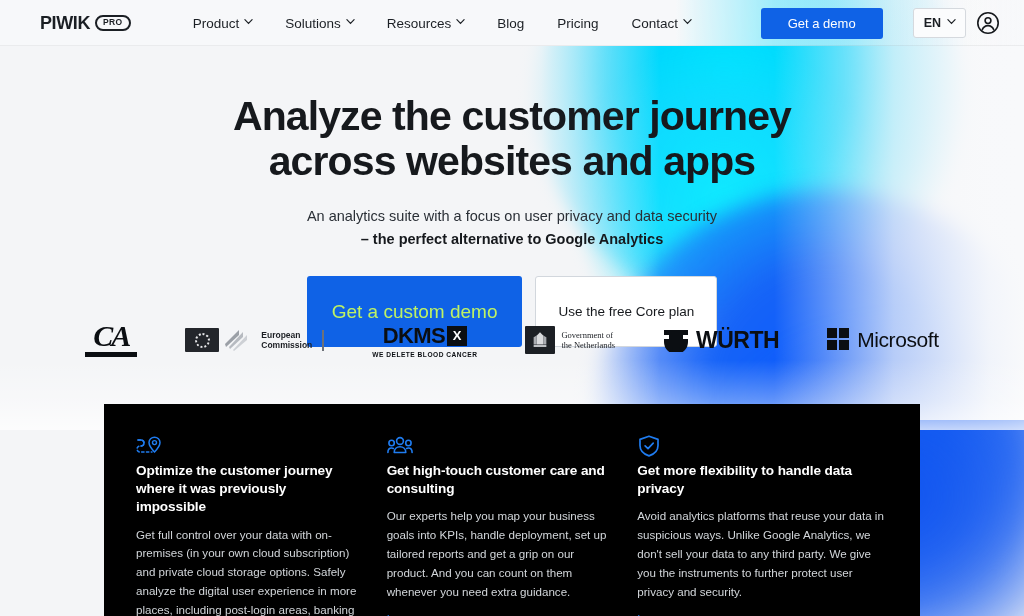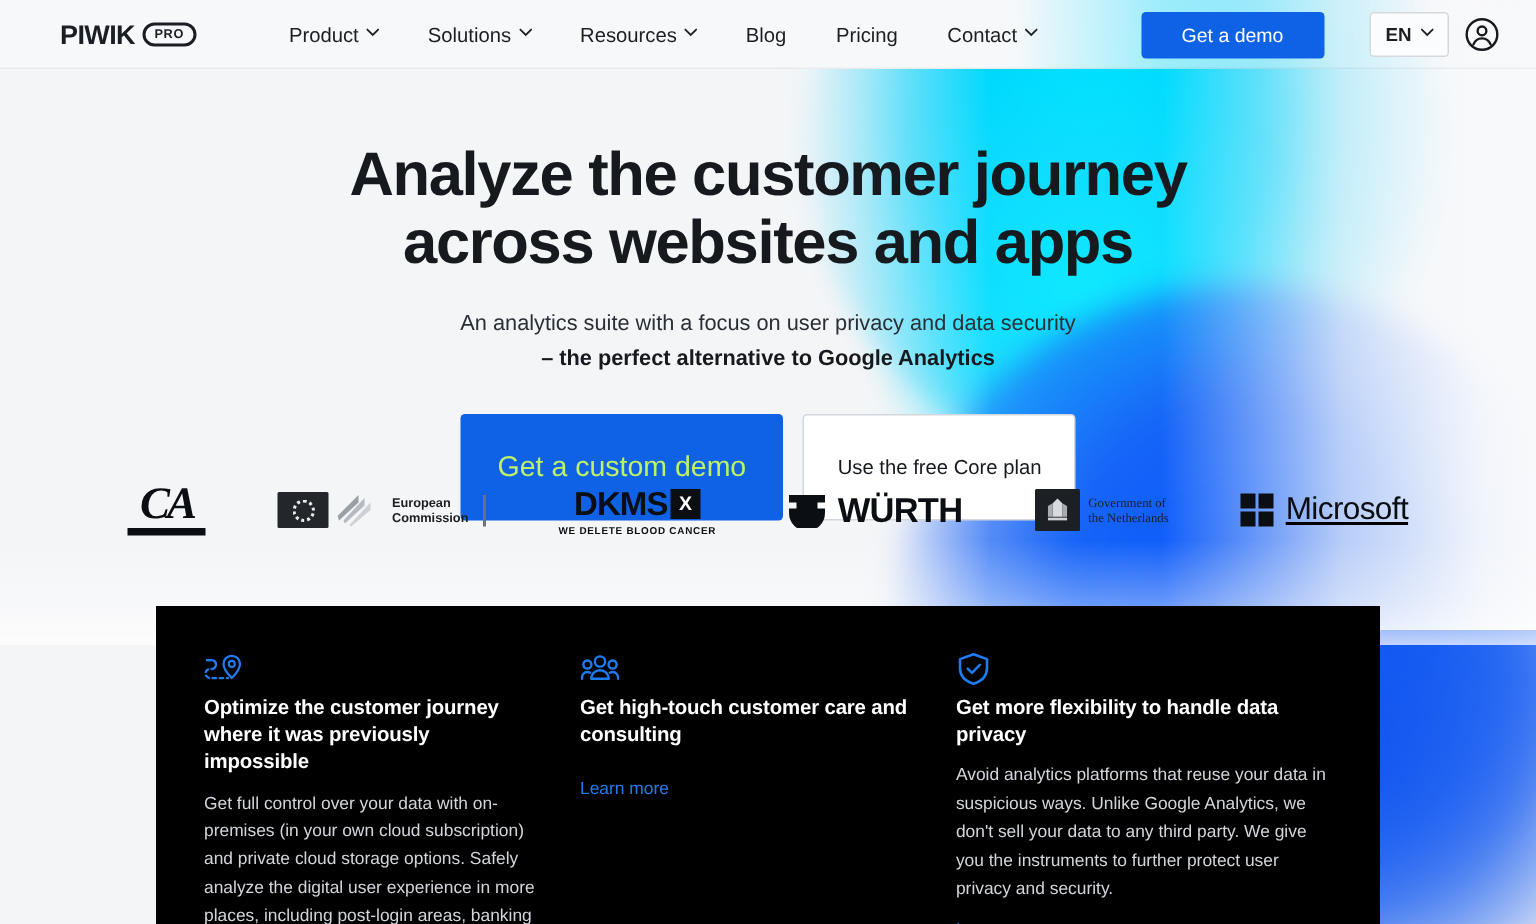--- a/index.html
+++ b/index.html
@@ -150,21 +150,21 @@
   .dkms-tag { font-size:6.6px; letter-spacing:0.5px; color:#0b0e12; margin-top:2px; font-weight:bold; }
 
   .nl-logo { display:flex; align-items:center; gap:6px; }
   .nl-crest { width:30px; height:28px; background:#1c1f24; border-radius:1px; display:flex; align-items:center; justify-content:center; }
   .nl-name { font-size:8.5px; line-height:1.22; color:#1c1f24; font-family:"Liberation Serif", serif; }
 
   .wurth-logo { display:flex; align-items:center; gap:7px; }
   .wurth-mark { width:26px; height:24px; }
   .wurth-word { font-size:23px; font-weight:bold; letter-spacing:-0.5px; color:#0b0e12; }
 
-  .ms-logo { display:flex; align-items:center; gap:8px;text-decoration:underline; }
+  .ms-logo { display:flex; align-items:flex-start; gap:8px; }
   .ms-grid { width:22px; height:22px; display:grid; grid-template-columns:1fr 1fr; grid-template-rows:1fr 1fr; gap:2.5px; }
   .ms-sq { background:#0b0e12; }
   .ms-word { font-size:21px; color:#0b0e12; letter-spacing:-0.4px; }
 
   
   .dark-panel {
     position:absolute; top:404px; left:104px; width:816px; height:212px;
     background:#000000; z-index:15;
     display:flex; padding:30px 32px 0 32px; gap:0;
   }
@@ -316,44 +316,44 @@
       <div class="dkms-logo">
         <span class="dkms-top">
           <span class="dkms-word">DKMS</span>
           <span class="dkms-x">X</span>
         </span>
         <span class="dkms-tag">WE DELETE BLOOD CANCER</span>
       </div>
     </div>
 
     <div class="client-logo">
-      <div class="wurth-logo">
-        <span class="wurth-mark">
-          <svg viewBox="0 0 26 24" width="26" height="24">
-            <path d="M1 2 L25 2 L25 7 L20 7 L20 11 L25 11 L25 14 A12 12 0 0 1 1 14 L1 11 L6 11 L6 7 L1 7 Z" fill="#0b0e12"></path>
-            <rect x="9.5" y="19" width="7" height="5" fill="#0b0e12"></rect>
-          </svg>
-        </span>
-        <span class="wurth-word">WÜRTH</span>
-      </div>
-    </div>
-
-    <div class="client-logo">
       <div class="nl-logo">
         <span class="nl-crest">
           <svg viewBox="0 0 24 22" width="22" height="20">
             <path d="M12 2.5 L15.5 6 L15.5 16 L8.5 16 L8.5 6 Z" fill="#d9dadd"></path>
             <path d="M5 8 L8.5 6 L8.5 16 L5 16 Z" fill="#aaacb1"></path>
             <path d="M19 8 L15.5 6 L15.5 16 L19 16 Z" fill="#aaacb1"></path>
             <rect x="5" y="16.6" width="14" height="2" fill="#cfd1d5"></rect>
           </svg>
         </span>
         <span class="nl-name">
           <span>Government of</span><br><span>the Netherlands</span>
         </span>
+      </div>
+    </div>
+
+    <div class="client-logo">
+      <div class="wurth-logo">
+        <span class="wurth-mark">
+          <svg viewBox="0 0 26 24" width="26" height="24">
+            <path d="M1 2 L25 2 L25 7 L20 7 L20 11 L25 11 L25 14 A12 12 0 0 1 1 14 L1 11 L6 11 L6 7 L1 7 Z" fill="#0b0e12"></path>
+            <rect x="9.5" y="19" width="7" height="5" fill="#0b0e12"></rect>
+          </svg>
+        </span>
+        <span class="wurth-word">WÜRTH</span>
       </div>
     </div>
 
     <div class="client-logo">
       <div class="ms-logo">
         <span class="ms-grid">
           <span class="ms-sq"></span>
             <span class="ms-sq"></span>
             <span class="ms-sq"></span>
             <span class="ms-sq"></span>
@@ -384,20 +384,21 @@
         <svg viewBox="0 0 26 24" width="26" height="24">
           <circle cx="13" cy="7" r="3.4" fill="none" stroke="#1f7cf0" stroke-width="1.6"></circle>
           <circle cx="4.6" cy="9" r="2.7" fill="none" stroke="#1f7cf0" stroke-width="1.6"></circle>
           <circle cx="21.4" cy="9" r="2.7" fill="none" stroke="#1f7cf0" stroke-width="1.6"></circle>
           <path d="M7.2 18.5 C7.2 15 9.8 12.8 13 12.8 C16.2 12.8 18.8 15 18.8 18.5 Z" fill="none" stroke="#1f7cf0" stroke-width="1.6" stroke-linejoin="round"></path>
           <path d="M0.9 18.5 C0.9 15.6 2.6 14 4.6 14 C5.3 14 5.9 14.2 6.4 14.5" fill="none" stroke="#1f7cf0" stroke-width="1.6" stroke-linecap="round"></path>
           <path d="M25.1 18.5 C25.1 15.6 23.4 14 21.4 14 C20.7 14 20.1 14.2 19.6 14.5" fill="none" stroke="#1f7cf0" stroke-width="1.6" stroke-linecap="round"></path>
         </svg>
       </span>
       <div class="card-title">Get high-touch customer care and consulting</div>
+      <div class="card-body">Our experts help you map your business goals into KPIs, handle deployment, set up tailored reports and get a grip on our product. And you can count on them whenever you need extra guidance.</div>
       <a class="card-link">Learn more</a>
     </div>
 
     <div class="card">
       <span class="card-icon">
         <svg viewBox="0 0 24 24" width="24" height="24">
           <path d="M12 2.2 L21 5.4 L21 11.5 C21 16.6 17.2 20.2 12 21.9 C6.8 20.2 3 16.6 3 11.5 L3 5.4 Z" fill="none" stroke="#1f7cf0" stroke-width="1.7" stroke-linejoin="round"></path>
           <path d="M8.1 11.8 L11 14.6 L16.2 9.2" fill="none" stroke="#1f7cf0" stroke-width="1.7" stroke-linecap="round" stroke-linejoin="round"></path>
         </svg>
       </span>

